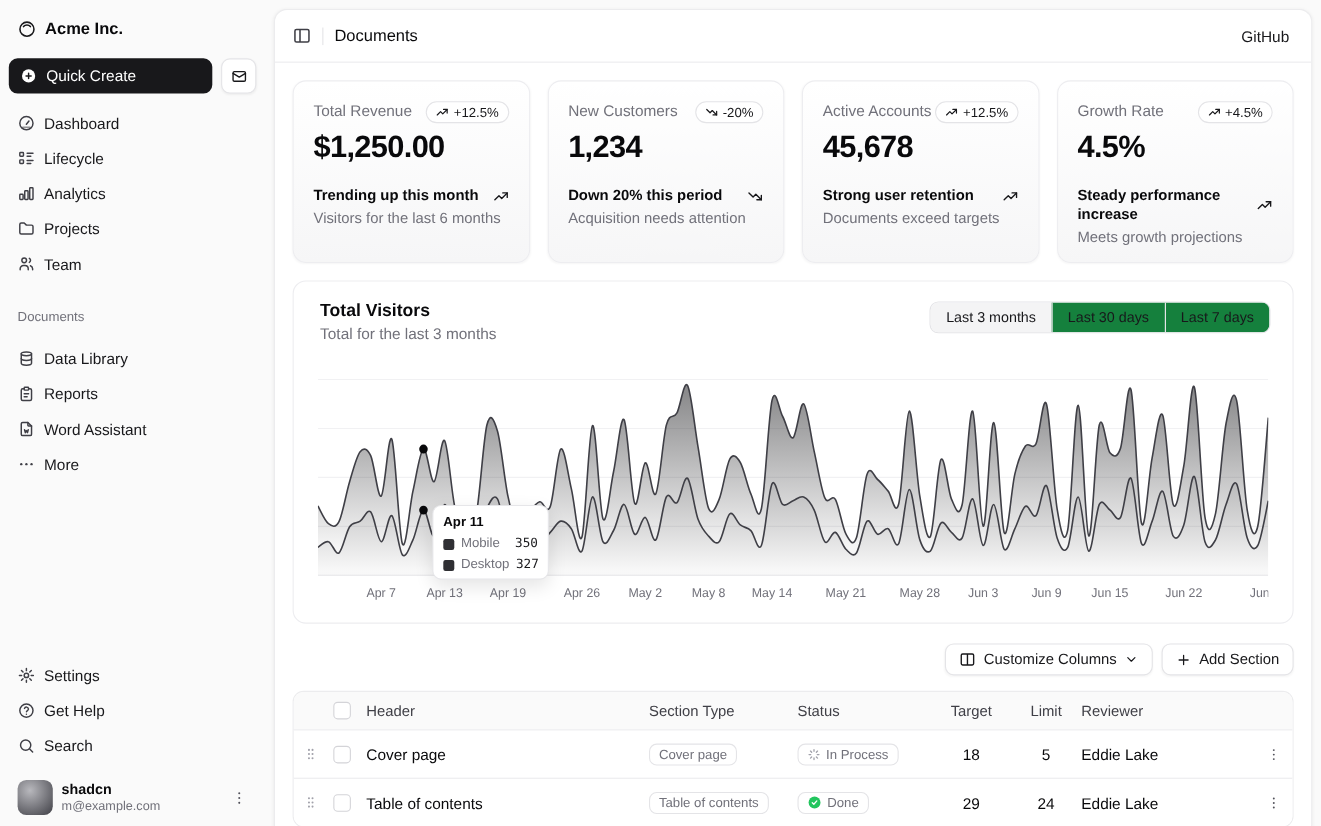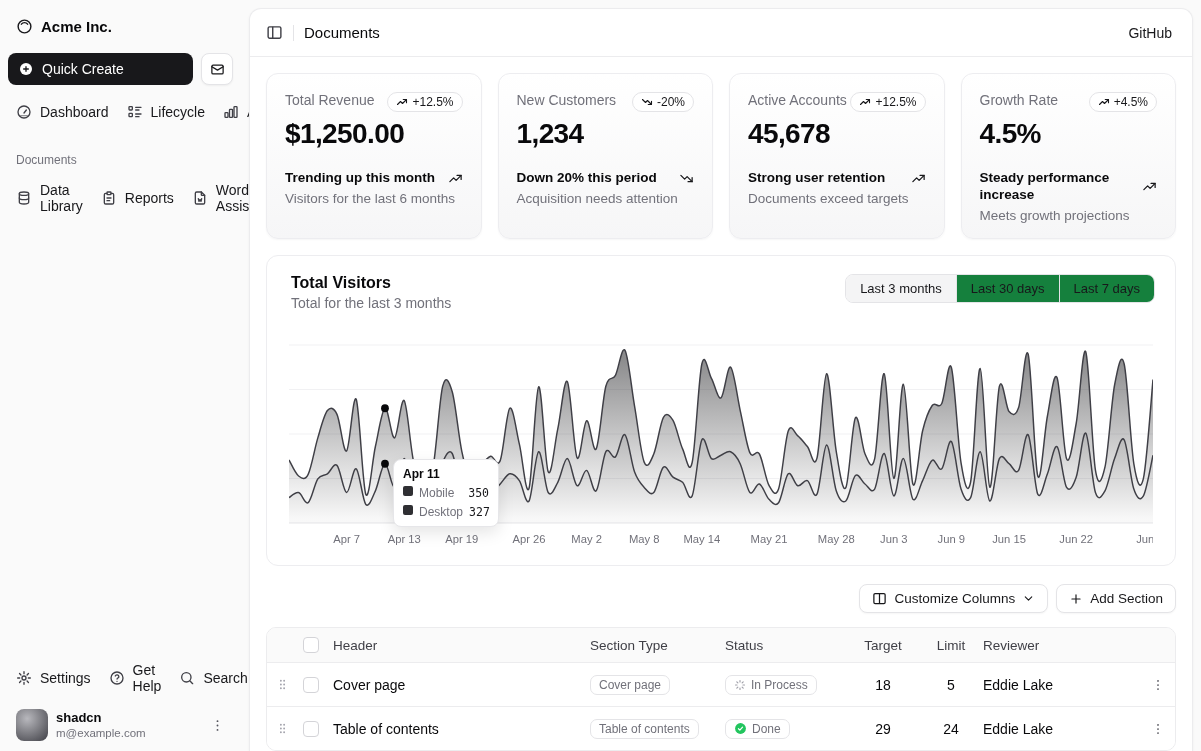--- a/index.html
+++ b/index.html
@@ -8,21 +8,21 @@
   .app { display:flex; width:1201px; height:751px; }
 
   
   .sidebar { width:249px; padding:14px 16px 10px 8px; display:flex; flex-direction:column; flex-shrink:0; }
   .company { display:flex; align-items:center; gap:8px; padding:4px 8px; font-size:15px; font-weight:700; }
   .qc-row { display:flex; gap:8px; margin-top:14px; align-items:center; }
   .qc-btn { flex:1; display:flex; align-items:center; gap:8px; background:#18181b; color:#fff;
     border:none; border-radius:8px; height:32px; padding:0 10px; font-size:14px; font-weight:500; cursor:pointer; }
   .icon-btn { width:32px; height:32px; background:#fff; border:1px solid #e4e4e7; border-radius:8px;
     display:grid; place-items:center; box-shadow:0 1px 2px rgba(0,0,0,.05); cursor:pointer; }
-  .nav { margin-top:10px; display:flex; flex-direction:row; gap:2px; }
+  .nav { margin-top:10px; display:flex; flex-direction:column; gap:2px; }
   .nav-item { display:flex; align-items:center; gap:8px; height:30px; padding:0 8px; border-radius:6px;
     font-size:14px; color:#18181b; cursor:pointer; }
   .nav-item svg { color:#3f3f46; }
   .group-label { margin:26px 0 6px; padding:0 8px; font-size:12px; color:#71717a; }
   .sidebar-spacer { flex:1; }
   .user-row { display:flex; align-items:center; gap:8px; margin-top:12px; padding:4px 8px 0; }
   .avatar { width:32px; height:32px; border-radius:8px; background:radial-gradient(circle at 35% 30%, #b8b8bd, #636369 70%, #3f3f46); flex-shrink:0; }
   .user-meta { flex:1; line-height:1.25; }
   .user-name { font-size:13px; font-weight:600; }
   .user-email { font-size:11.5px; color:#71717a; }
@@ -56,21 +56,21 @@
   .chart-title { font-size:16px; font-weight:700; padding-left:10px; }
   .chart-sub { font-size:14px; color:#71717a; margin-top:3px; padding-left:10px; }
   .range-group { position:absolute; top:18px; right:20px; display:flex; border:1px solid #e4e4e7; border-radius:8px; overflow:hidden; background:#fff; }
   .range-btn { padding:6px 14px; font-size:13px; background:#15803d; border:none; cursor:pointer; color:#18181b; border-left:1px solid #e4e4e7; }
   .range-btn:first-child { border-left:none; }
   .range-btn.active { background:#f4f4f5; font-weight:500; }
   .chart-wrap { position:relative; margin-top:30px; padding:0 8px; }
   .chart-tooltip { position:absolute; left:112px; top:118px; width:106px; background:#fff; border:1px solid #e6e6e9;
     border-radius:8px; box-shadow:0 6px 16px rgba(0,0,0,.1); padding:7px 9px; font-size:12px; z-index:3; }
   .tt-title { font-weight:600; }
-  .tt-row { display:flex; align-items:flex-start; gap:6px; margin-top:5px; }
+  .tt-row { display:flex; align-items:flex-end; gap:6px; margin-top:5px; }
   .tt-swatch { width:10px; height:10px; border-radius:2px; background:#2f2f33; flex-shrink:0; }
   .tt-label { flex:1; color:#71717a; }
   .tt-val { font-family:"DejaVu Sans Mono","Liberation Mono",monospace; font-size:11.5px; color:#18181b; }
 
   
   .tabs-row { margin-top:18px; display:flex; align-items:center; }
   .tabs-list { display:flex; align-items:center; gap:2px; background:#f4f4f5; border-radius:9px; padding:3px; }
   .tab { display:flex; align-items:center; gap:6px; padding:4px 11px; font-size:14px; color:#27272a; border-radius:7px; cursor:pointer; white-space:nowrap; }
   .tab.active { background:#fff; border:1px solid #e7e7ea; box-shadow:0 1px 2px rgba(0,0,0,.06); font-weight:500; padding:3px 10px; }
   .tab-badge { background:#dededf; border-radius:999px; min-width:19px; height:19px; padding:0 5px; font-size:12px;

